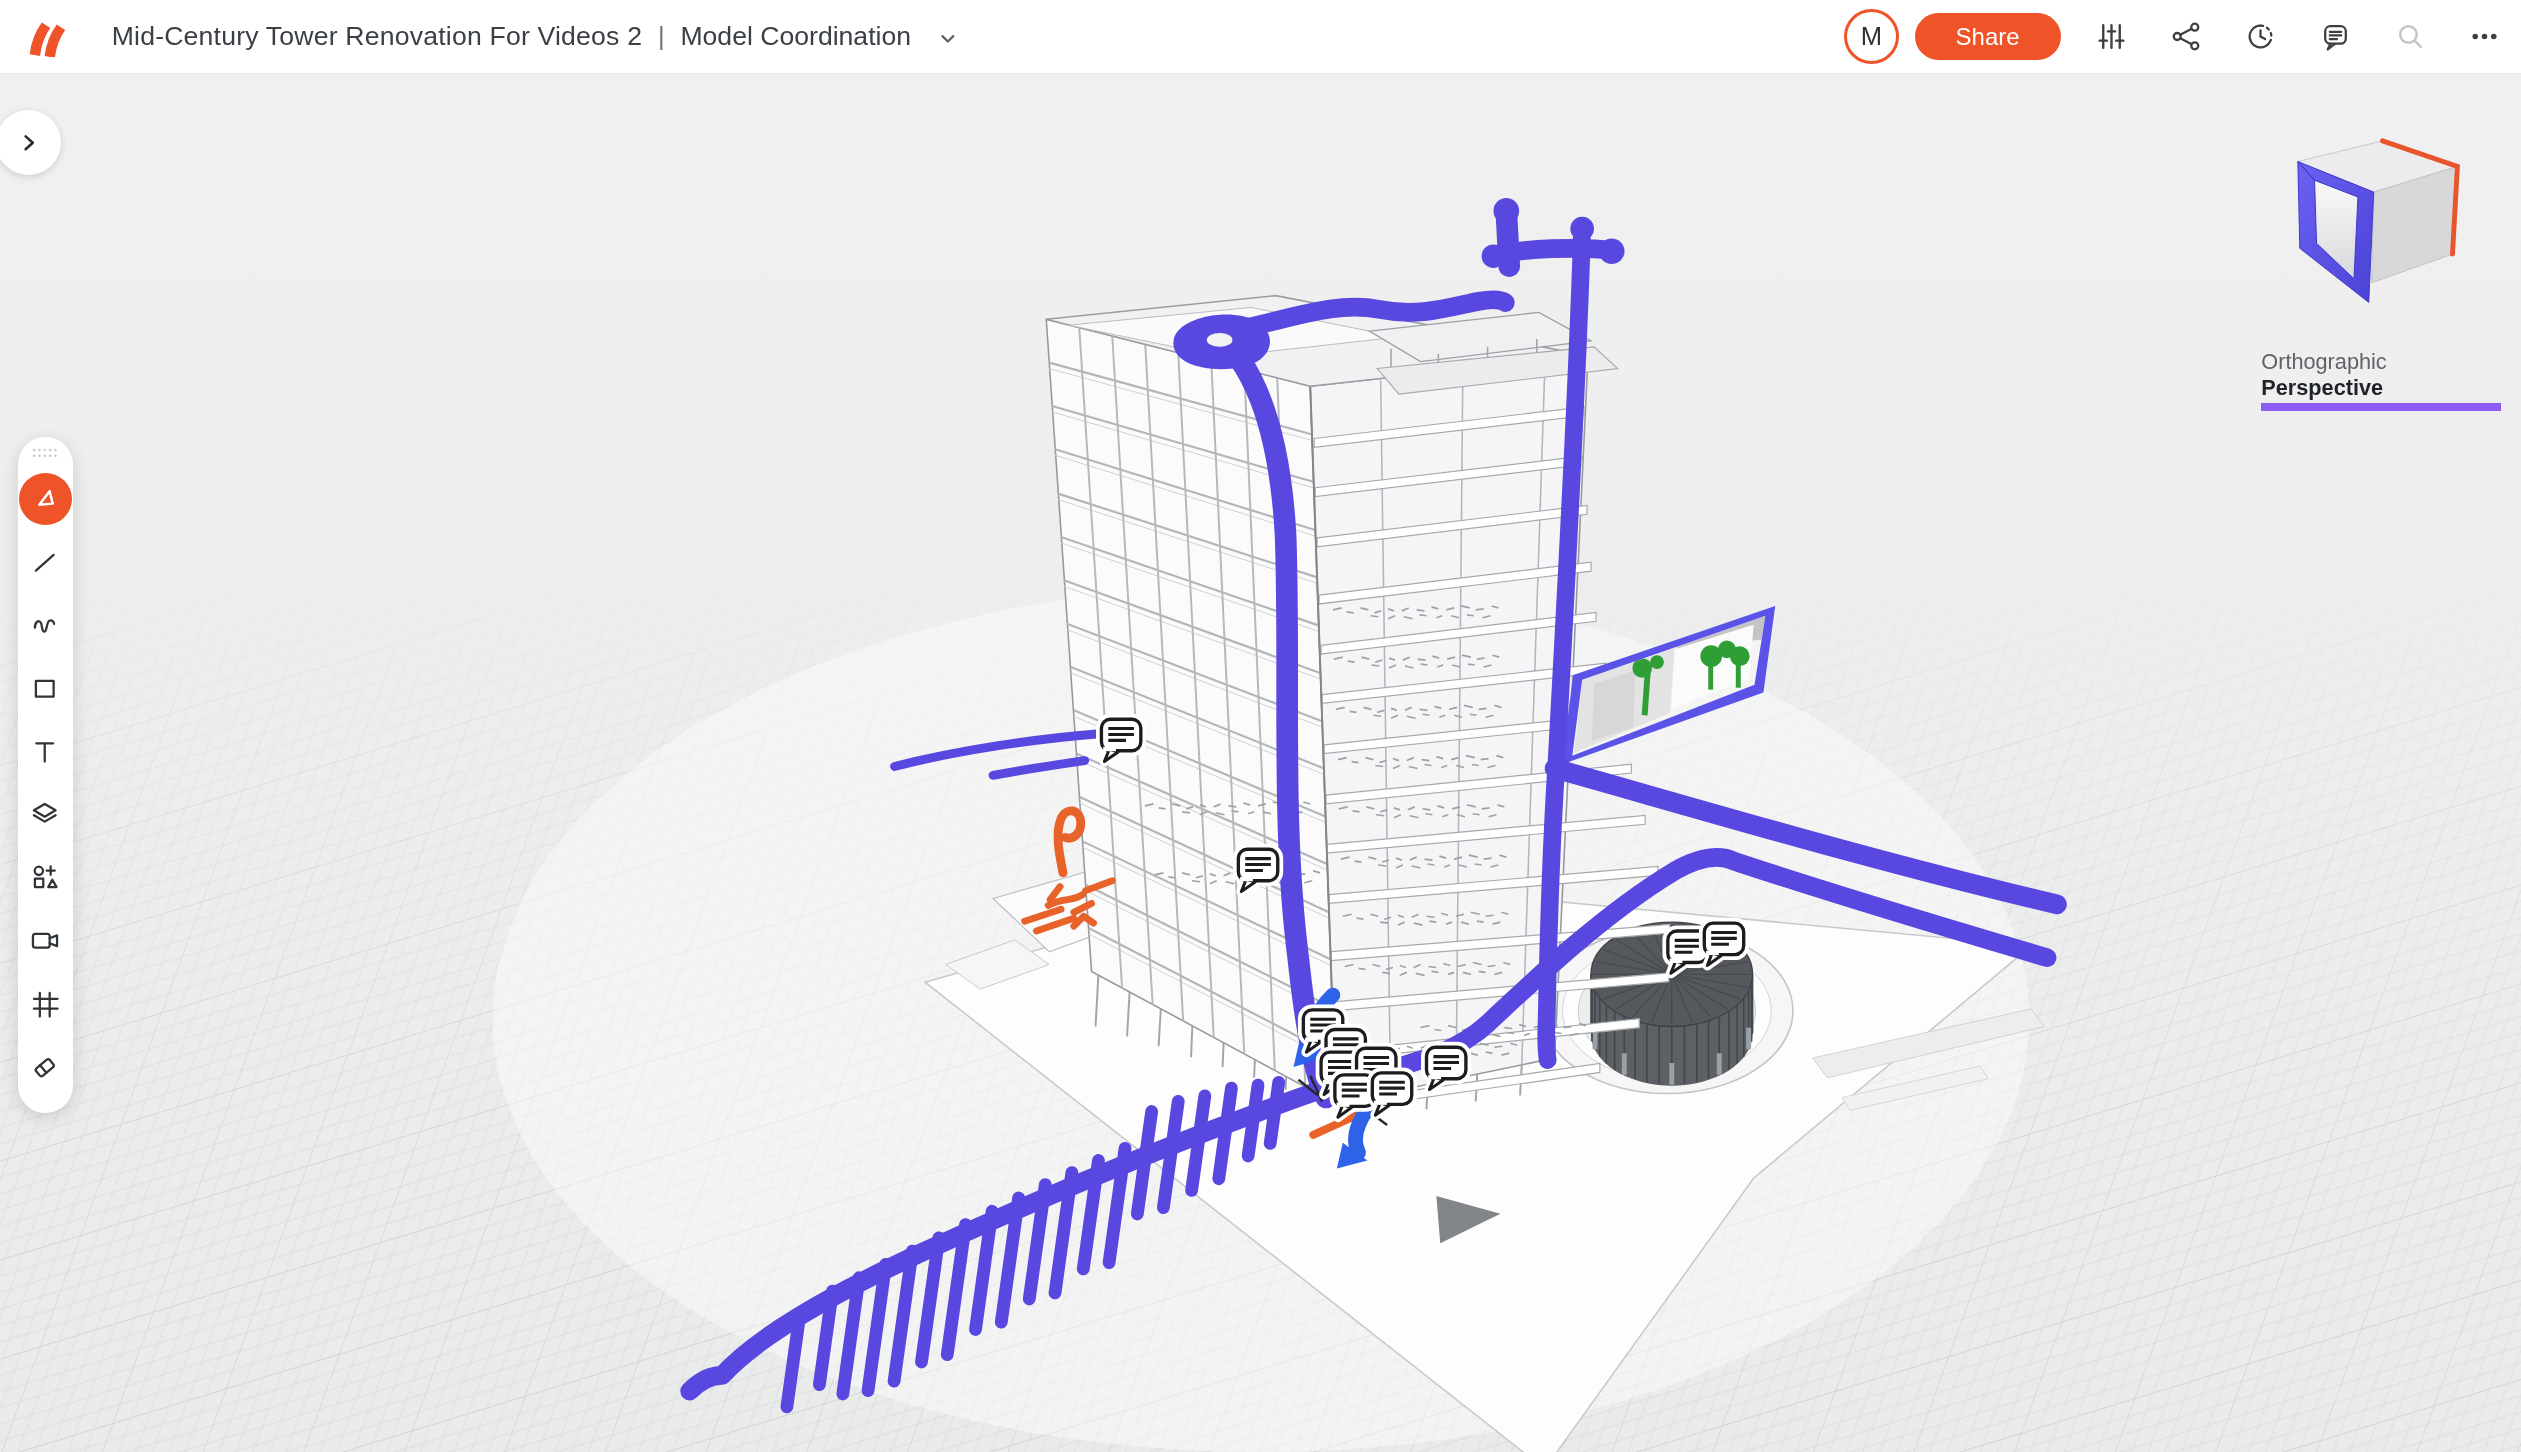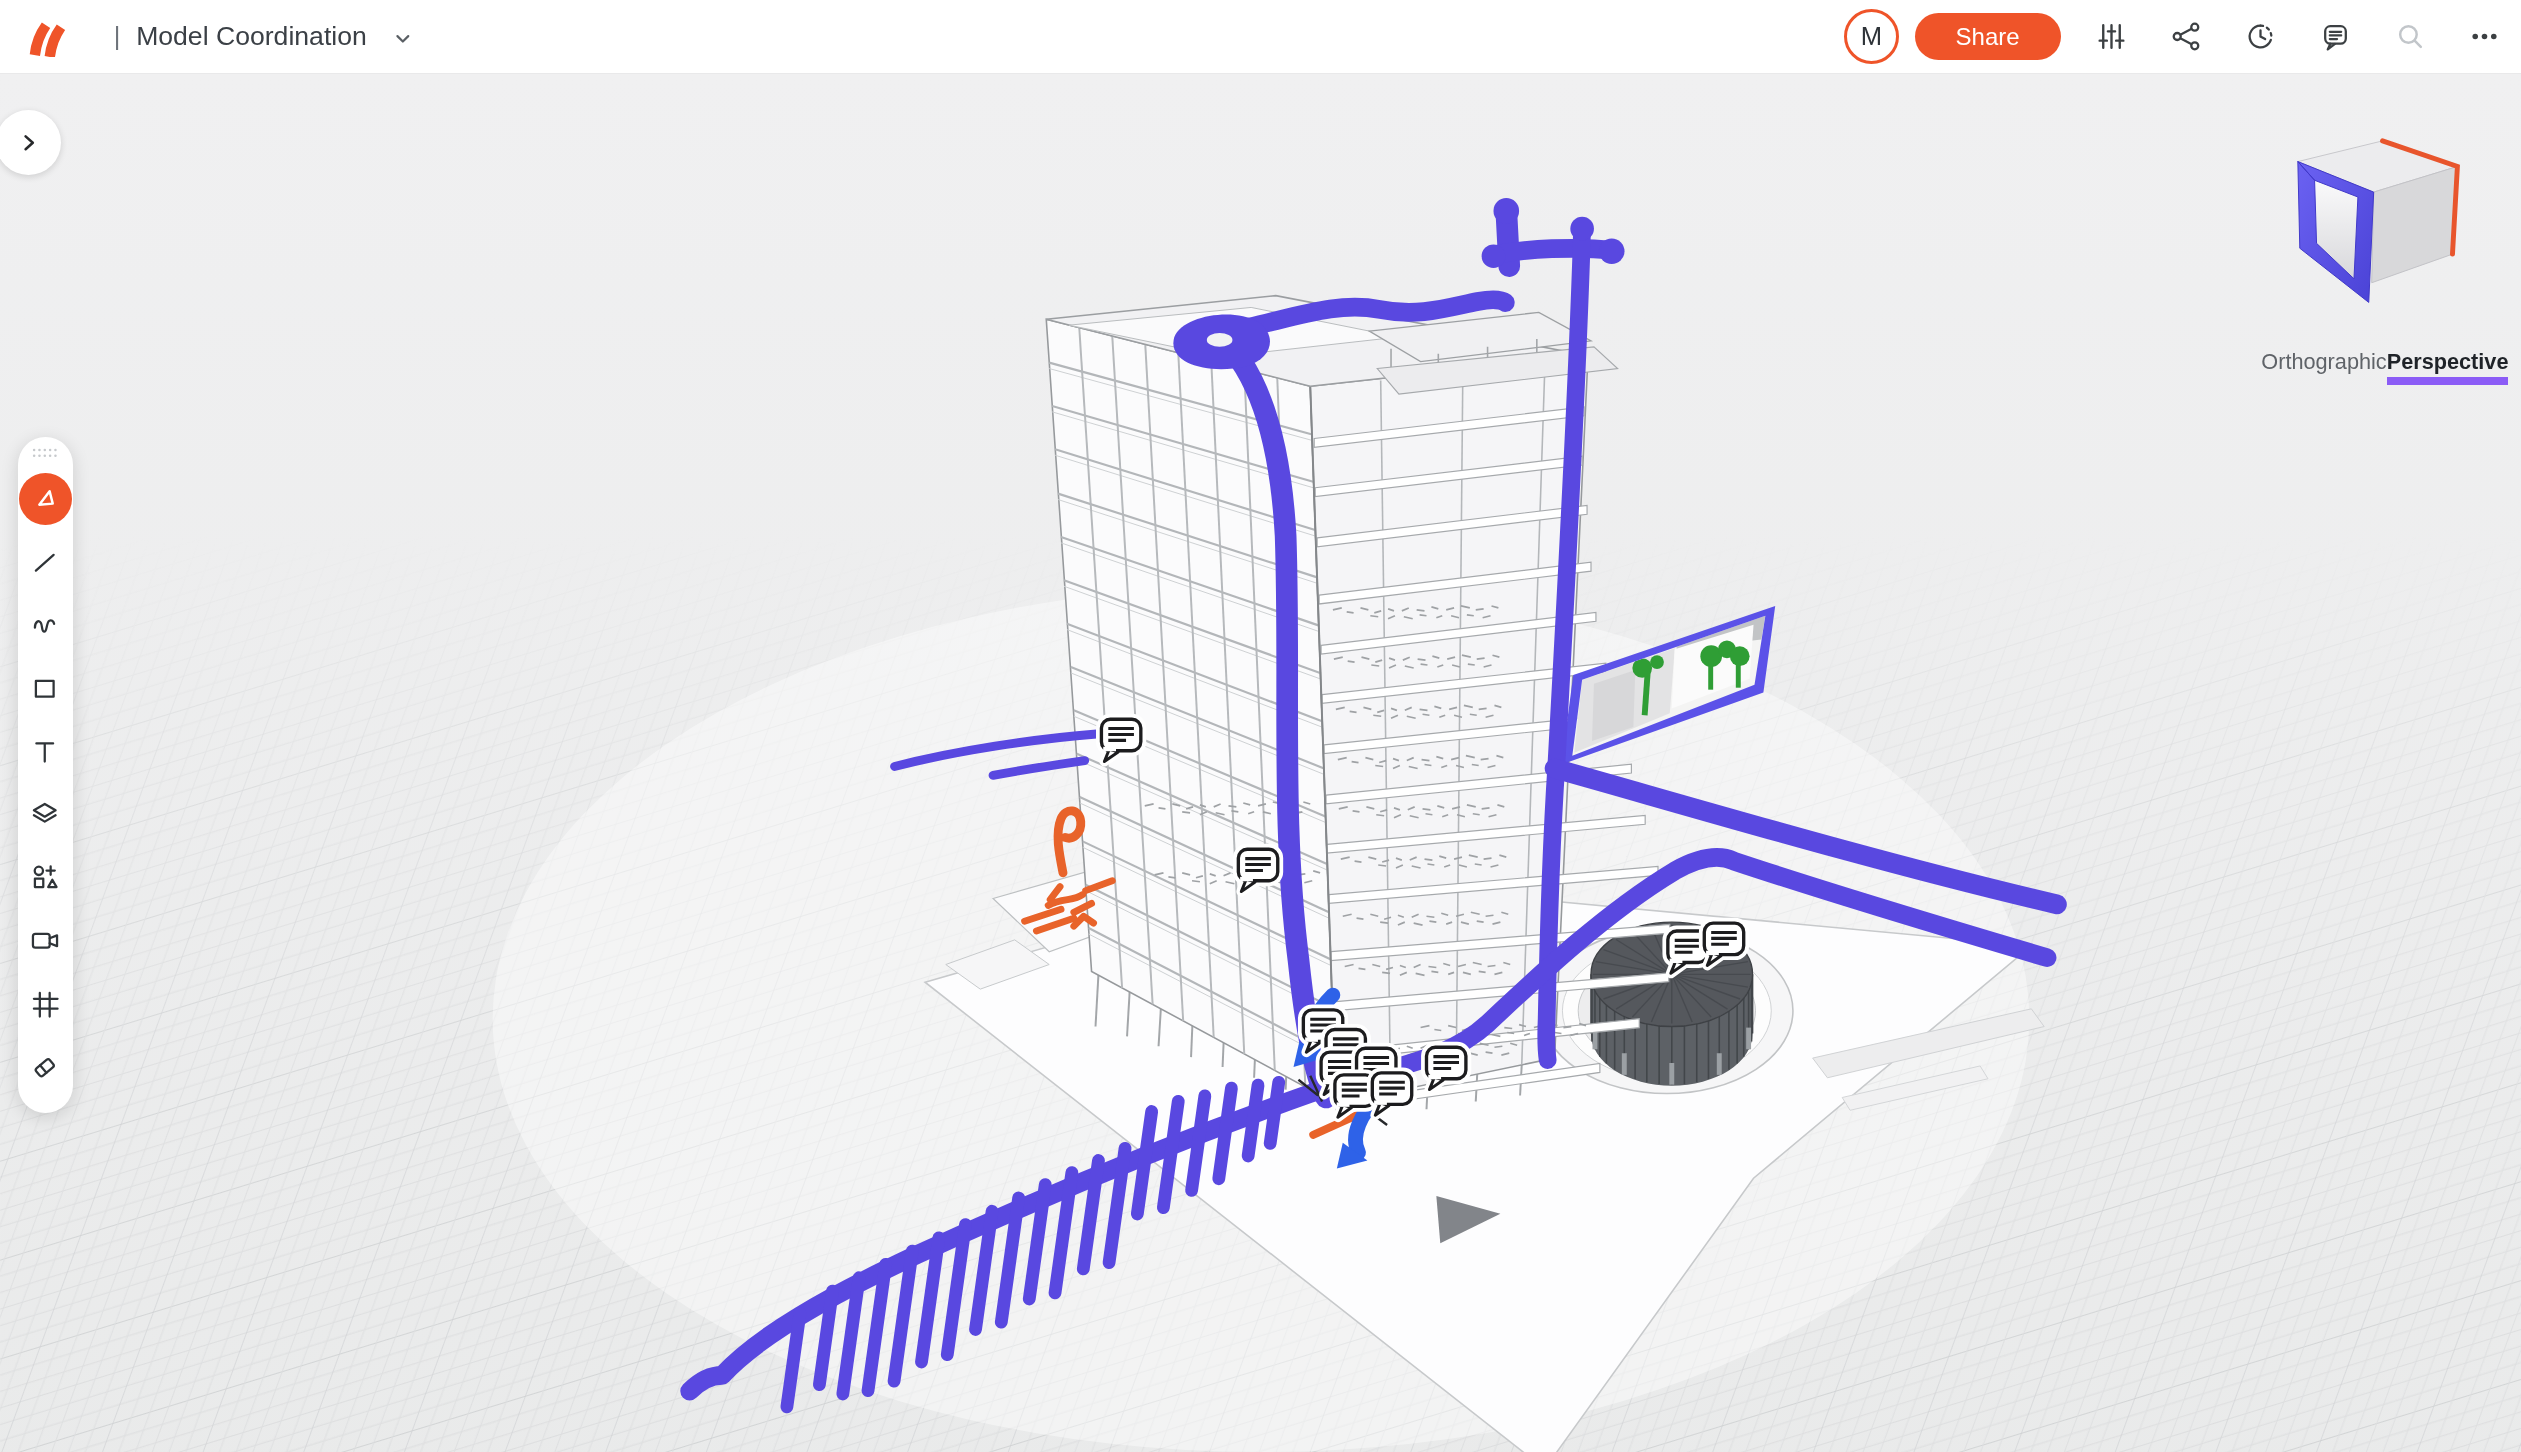--- a/index.html
+++ b/index.html
@@ -34,21 +34,21 @@
     display:flex;align-items:center;justify-content:center;cursor:pointer;}
   .tool.big{width:53px;height:53px;border-radius:50%;background:var(--accent,#EF5429);
     margin-bottom:20.7px;margin-top:0;}
   .tool svg{stroke:#2f3438;fill:none;stroke-width:2.3;stroke-linecap:round;stroke-linejoin:round;}
   .tool.big svg{stroke:#fff;}
   .canvas-more{position:absolute;right:21.7px;top:39px;z-index:15;background:none;border:none;
     cursor:pointer;display:flex;gap:6.9px;padding:5.9px;}
   .canvas-more i{width:5.9px;height:5.9px;border-radius:50%;background:#3f4347;display:block;}
   .viewcube{position:absolute;right:17.7px;top:128px;width:244px;z-index:15;}
   .viewcube svg{display:block;margin-left:27.6px;}
-  .view-labels{display:flex;justify-content:space-between;margin-top:13.8px;padding:0 2px;}
+  .view-labels{display:flex;justify-content:space-between;margin-top:13.8px;padding:0 2px;flex-direction:column;}
   .view-labels span{font-size:21.7px;cursor:pointer;}
   .lbl-ortho{color:#5f6368;font-weight:400;}
   .lbl-persp{color:#1f2328;font-weight:700;border-bottom:8px solid #8b5cf6;padding-bottom:2px;}
 </style>
 </head>
 <body>
 
 <div class="canvas-wrap">
 <svg id="scene" width="2522" height="1453" viewBox="0 0 2560 1475">
   <defs>
@@ -370,20 +370,21 @@
       </g>
 </svg>
 </div>
 
 <header class="header">
   <svg class="logo" viewBox="0 0 50 44">
     <path d="M7,41 Q9,22 20,7 L29,13 Q20,26 18,43 Z" fill="var(--accent,#EF5429)"></path>
     <path d="M23,43 Q25,24 36,9 L45,15 Q36,28 34,45 Z" fill="var(--accent,#EF5429)"></path>
   </svg>
   <div class="title-group">
+    <span class="doc-title">Mid-Century Tower Renovation For Videos 2</span>
     <span class="doc-sep">|</span>
     <span class="doc-sub">Model Coordination</span>
     <svg class="title-chev" width="21.7" height="21.7" viewBox="0 0 20 20">
       <path d="M5,7.5 L10,12.5 L15,7.5" fill="none" stroke="#5a5f64" stroke-width="2" stroke-linecap="round" stroke-linejoin="round"></path>
     </svg>
   </div>
   <div class="header-right">
     <div class="avatar">
       <span>M</span>
     </div>

